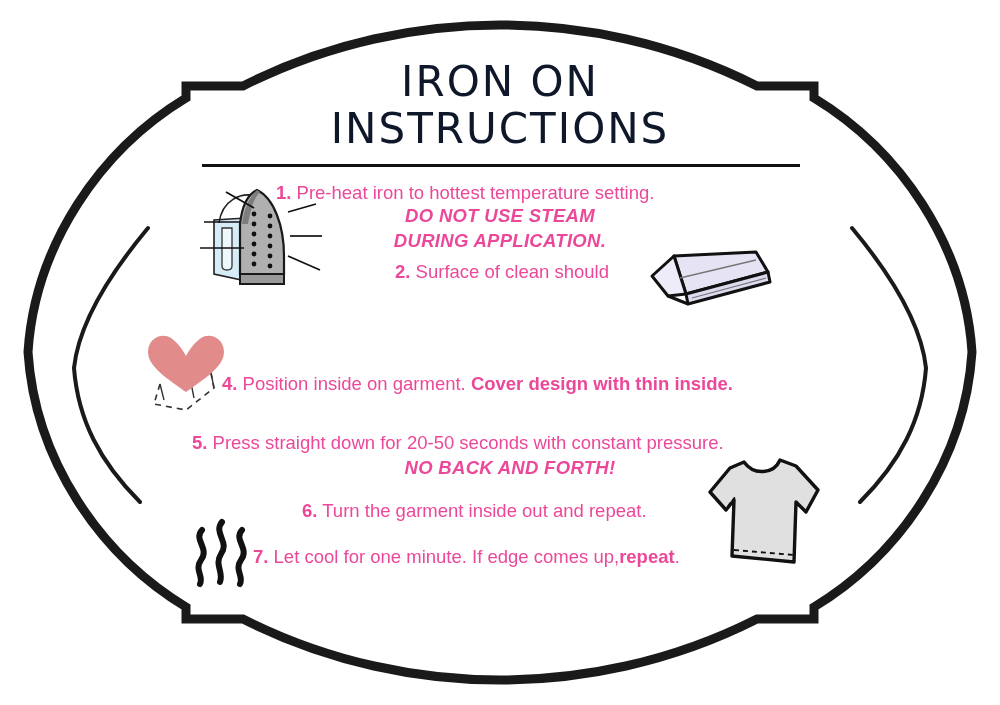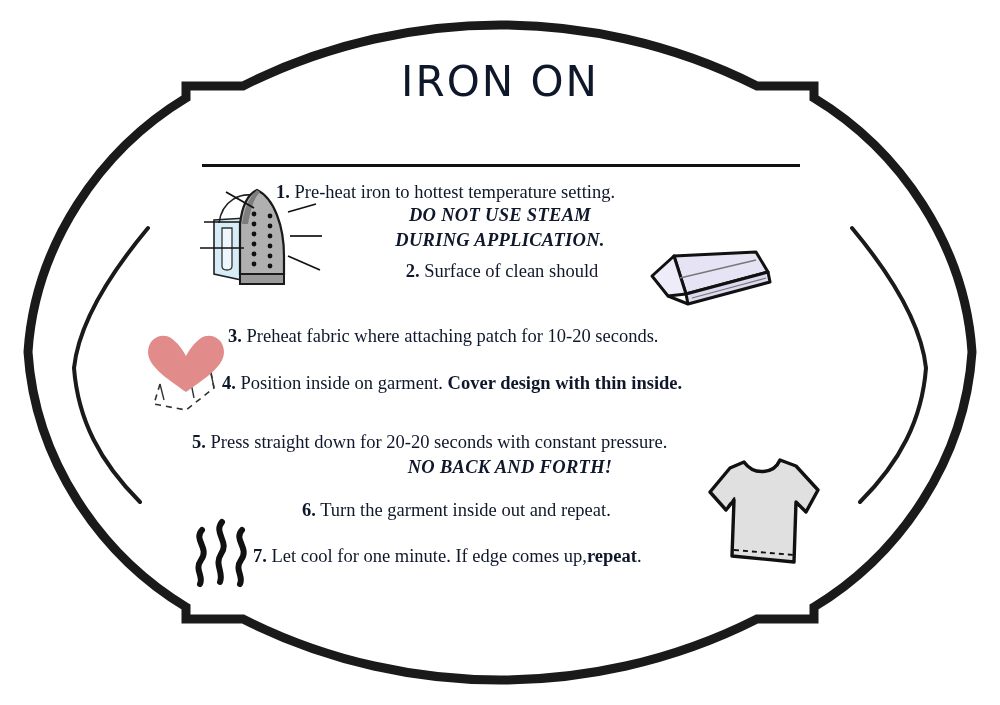--- a/index.html
+++ b/index.html
@@ -55,22 +55,22 @@
     left: 202px;
     top: 164px;
     width: 598px;
     height: 3px;
     background: #111111;
   }
 
   
   .step {
     position: absolute;
-    color: #0f172a;
-    font-family: Liberation Serif, serif;
+    color: #ec4899;
+    font-family: Liberation Sans, sans-serif;
     font-size: 18.5px;
     line-height: 25px;
     white-space: nowrap;
   }
   .step .num {
     font-weight: bold;
   }
   .emph-italic {
     font-style: italic;
     font-weight: bold;
@@ -123,20 +123,21 @@
         Z" fill="none" stroke="#1a1a1a" stroke-width="9" stroke-linejoin="miter" stroke-linecap="butt"></path>
 
     <path d="M 148 228 C 103 282 78 330 74 368 C 78 420 100 462 140 502" fill="none" stroke="#1a1a1a" stroke-width="4" stroke-linecap="round"></path>
     <path d="M 852 228 C 897 282 922 330 926 368 C 922 420 900 462 860 502" fill="none" stroke="#1a1a1a" stroke-width="4" stroke-linecap="round"></path>
   </svg>
 
   <div class="content">
 
     <div class="title-block">
       <div class="title-line">IRON ON</div>
+      <div class="title-line">INSTRUCTIONS</div>
     </div>
     <div class="title-rule"></div>
 
     <svg class="art" style="left:196px; top:178px;" width="130" height="112" viewBox="0 0 130 112" xmlns="http://www.w3.org/2000/svg">
 
       <path d="M 18 42 L 18 96 L 50 103 L 50 40 Z" fill="#d6ecf7" stroke="#222" stroke-width="1.6"></path>
       <path d="M 26 50 L 26 88 Q 26 92 31 92 Q 36 92 36 88 L 36 50 Z" fill="#eef8fc" stroke="#333" stroke-width="1.3"></path>
 
       <path d="M 23 45 C 26 22 45 14 60 18" fill="none" stroke="#222" stroke-width="1.6"></path>
 
@@ -222,34 +223,30 @@
       <span>Pre-heat iron to hottest temperature setting.</span>
     </div>
     <div class="step s1c emph-italic">DURING APPLICATION.</div>
     <div class="step s1b emph-italic">DO NOT USE STEAM</div>
 
     <div class="step s2">
       <span class="num">2.</span>
       <span>Surface of clean should</span>
     </div>
 
-    <div class="step s3">
-      <span class="num">3.</span>
-      <span>Preheat fabric where attaching patch for 10-20 seconds.</span>
-    </div>
 
     <div class="step s4">
       <span class="num">4.</span>
       <span>Position inside on garment.</span>
       <span class="emph-bold">Cover design with thin inside.</span>
     </div>
 
     <div class="step s5">
       <span class="num">5.</span>
-      <span>Press straight down for 20-20 seconds with constant pressure.</span>
+      <span>Press straight down for 20-50 seconds with constant pressure.</span>
     </div>
     <div class="step s5b emph-italic">NO BACK AND FORTH!</div>
 
     <div class="step s6">
       <span class="num">6.</span>
       <span>Turn the garment inside out and repeat.</span>
     </div>
 
     <div class="step s7">
       <span class="num">7.</span>

